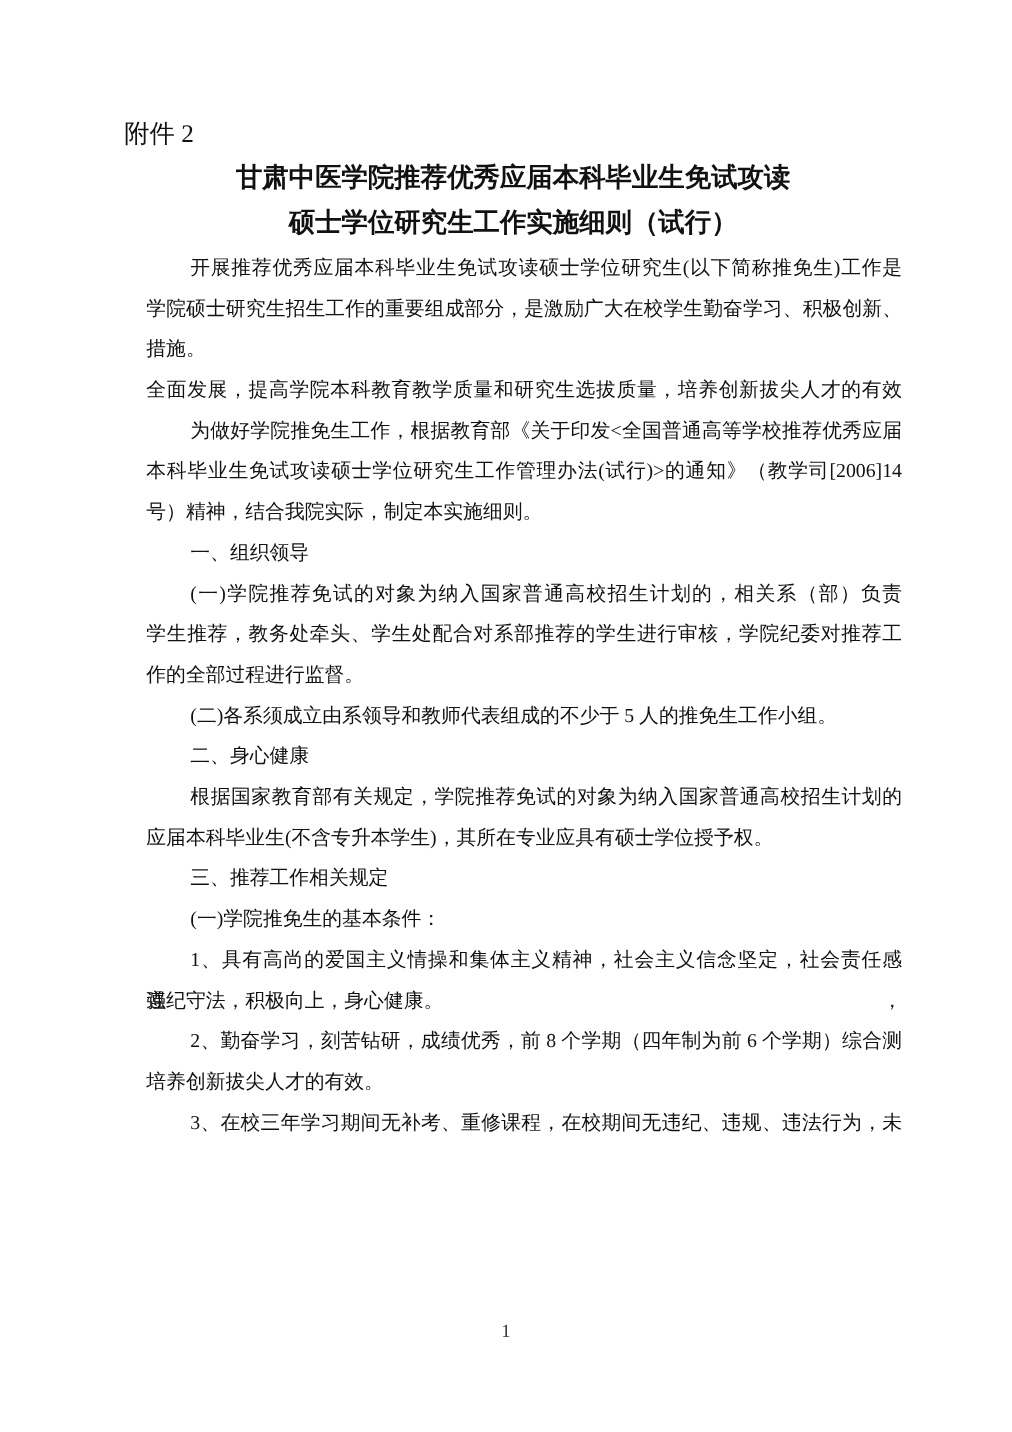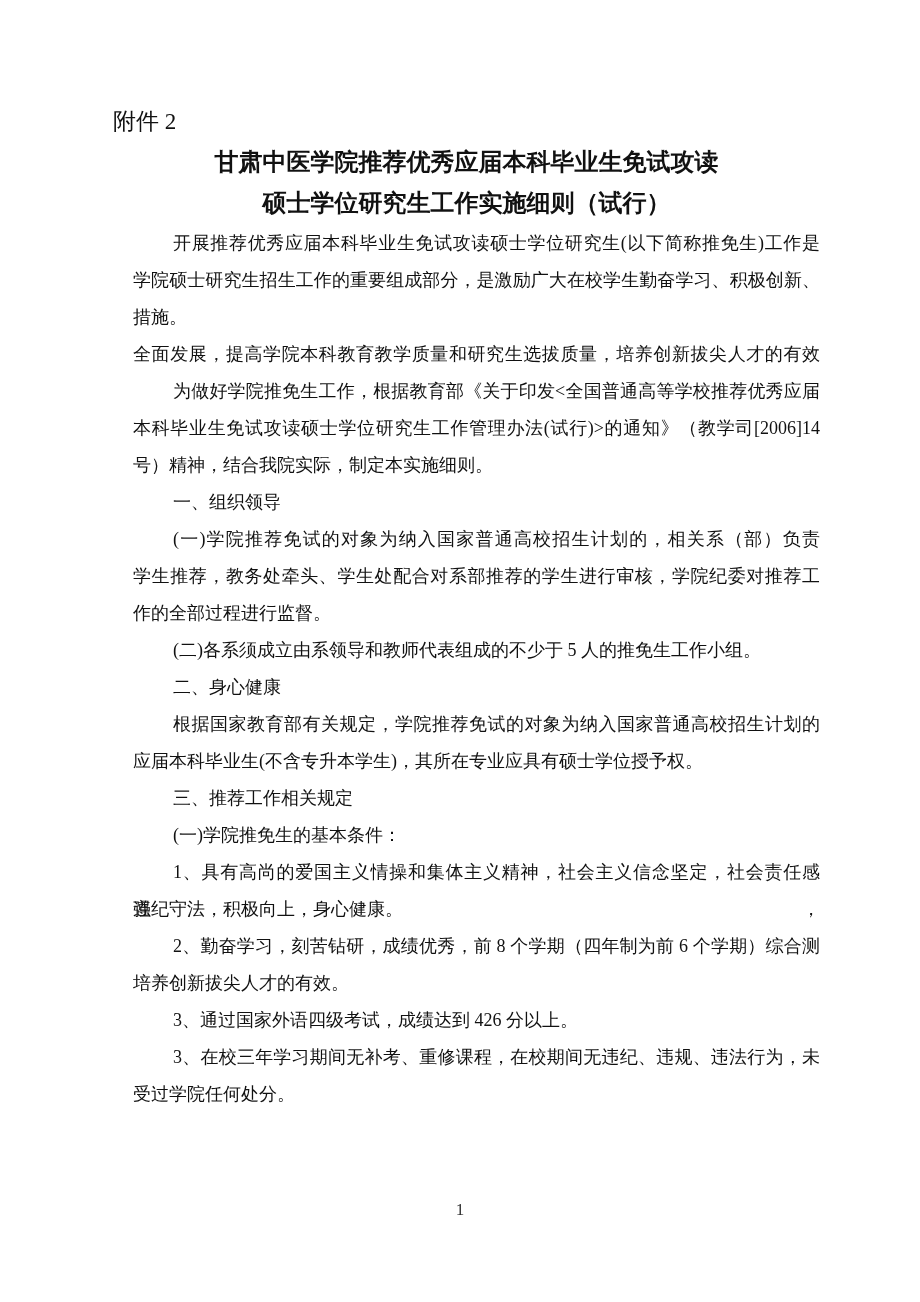--- a/index.html
+++ b/index.html
@@ -91,20 +91,18 @@
     <div class="ln ind">(二)各系须成立由系领导和教师代表组成的不少于 5 人的推免生工作小组。</div>
     <div class="ln ind">二、身心健康</div>
     <div class="ln ind just">根据国家教育部有关规定，学院推荐免试的对象为纳入国家普通高校招生计划的</div>
     <div class="ln">应届本科毕业生(不含专升本学生)，其所在专业应具有硕士学位授予权。</div>
     <div class="ln ind">三、推荐工作相关规定</div>
     <div class="ln ind">(一)学院推免生的基本条件：</div>
     <div class="ln ind just">1、具有高尚的爱国主义情操和集体主义精神，社会主义信念坚定，社会责任感强，</div>
     <div class="ln">遵纪守法，积极向上，身心健康。</div>
     <div class="ln ind just">2、勤奋学习，刻苦钻研，成绩优秀，前 8 个学期（四年制为前 6 个学期）综合测</div>
     <div class="ln">培养创新拔尖人才的有效。</div>
-    <div class="ln ind">3、通过国家外语四级考试，成绩达到 426 分以上。</div>
     <div class="ln ind just">3、在校三年学习期间无补考、重修课程，在校期间无违纪、违规、违法行为，未</div>
-    <div class="ln">受过学院任何处分。</div>
   </div>
 
   <div class="page-number">1</div>
 
 </div>
 
 </body></html>

